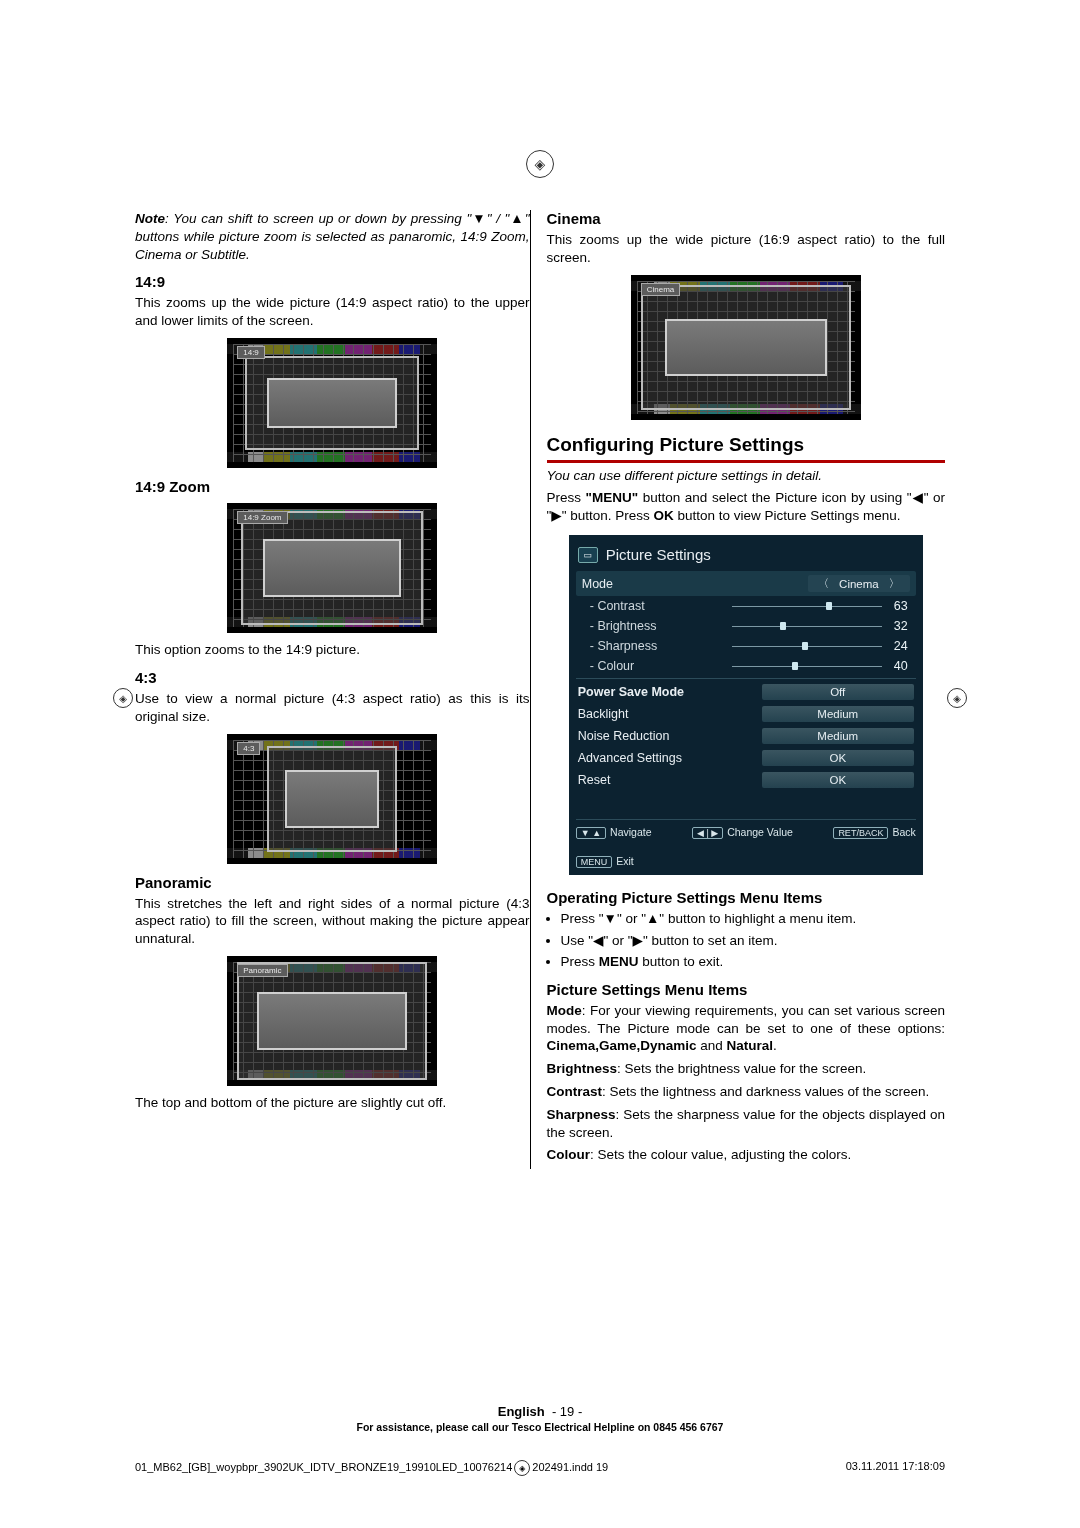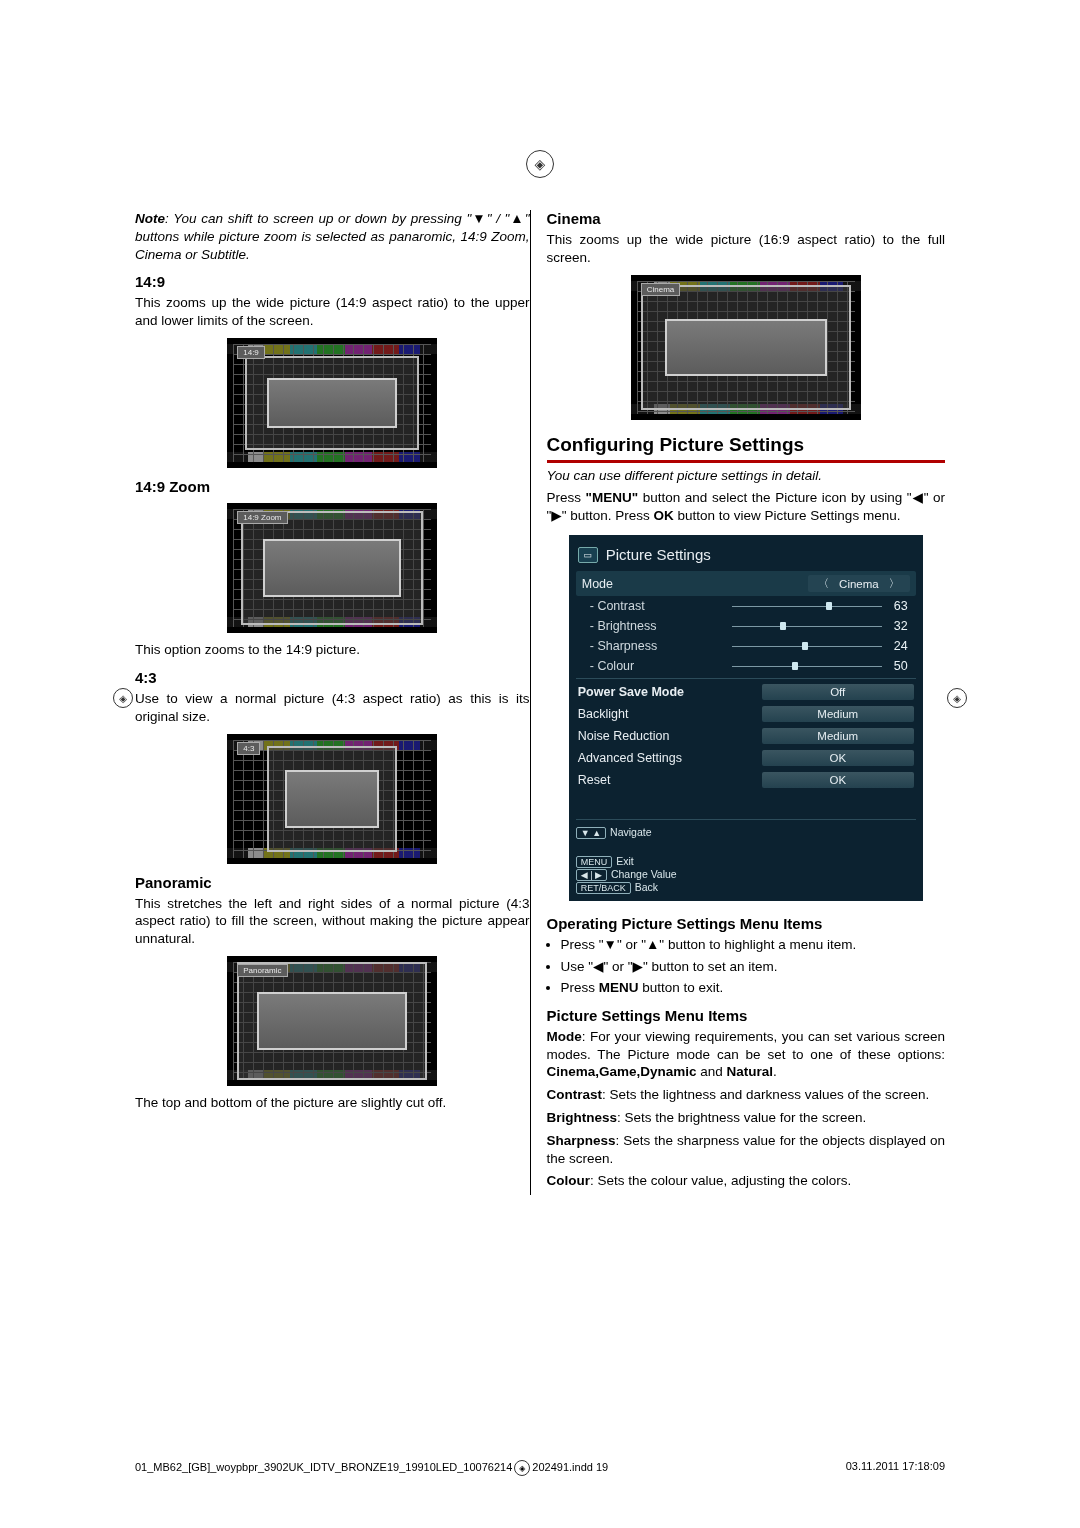--- a/index.html
+++ b/index.html
@@ -136,21 +136,21 @@
   .menu-row .num{width:26px;text-align:center;color:#eaf3f6;}
   .menu-row .mode-box{
     display:flex;align-items:center;gap:10px;
     background:#244452;padding:1px 10px;border-radius:2px;
     font-size:11.5px;
   }
   .menu-row .mode-box .arrow{font-size:11px;color:#e2eef2;}
   .menu-sep{height:1px;background:#2c4c5a;margin:2px 0;}
   .menu-footer{
     display:flex;justify-content:space-between;border-top:1px solid #2c4c5a;
-    margin-top:28px;padding-top:6px;font-size:10.5px;color:#d9e6ea;flex-direction:column;
+    margin-top:28px;padding-top:6px;font-size:10.5px;color:#d9e6ea;
   }
   .menu-footer .keycap{
     display:inline-block;border:1px solid #8fb0ba;padding:0 4px;border-radius:2px;
     font-size:9px;margin-right:4px;
   }
   ul.bullets{margin:0 0 6px 0;padding-left:14px;}
   ul.bullets li{margin:0 0 4px 0;line-height:1.3;}
   .footer-area{
     position:absolute;left:0;right:0;bottom:95px;text-align:center;
   }
@@ -285,21 +285,21 @@
           <span class="slider">
               <span class="knob" style="left:70px"></span>
             </span>
           <span class="num">24</span>
         </div>
         <div class="menu-row sub">
           <span class="lbl">- Colour</span>
           <span class="slider">
               <span class="knob" style="left:60px"></span>
             </span>
-          <span class="num">50</span>
+          <span class="num">40</span>
         </div>
         <div class="menu-sep"></div>
         <div class="menu-row">
           <span class="lbl" style="font-weight:bold">Power Save Mode</span>
           <span class="val-pill">Off</span>
         </div>
         <div class="menu-row">
           <span class="lbl">Backlight</span>
           <span class="val-pill">Medium</span>
         </div>
@@ -329,27 +329,31 @@
       <ul class="bullets">
         <li>Press "▼" or "▲" button to highlight a menu item.</li>
         <li>Use "◀" or "▶" button to set an item.</li>
         <li><span>Press </span><b>MENU</b><span> button to exit.</span></li>
       </ul>
 
       <h3 class="subhead">Picture Settings Menu Items</h3>
       <p class="just">
         <b>Mode</b><span>: For your viewing requirements, you can set various screen modes. The Picture mode can be set to one of these options: </span><b>Cinema,Game,Dynamic</b><span> and </span><b>Natural</b><span>.</span>
       </p>
+      <p class="just"><b>Brightness</b><span>: Sets the brightness value for the screen.</span></p>
       <p class="just"><b>Contrast</b><span>: Sets the lightness and darkness values of the screen.</span></p>
-      <p class="just"><b>Brightness</b><span>: Sets the brightness value for the screen.</span></p>
       <p class="just"><b>Sharpness</b><span>: Sets the sharpness value for the objects displayed on the screen.</span></p>
       <p class="just"><b>Colour</b><span>: Sets the colour value, adjusting the colors.</span></p>
     </div>
   </div>
 
+  <div class="footer-area">
+    <div class="footer-pg"><b>English</b>&nbsp;&nbsp;<span>- 19 -</span></div>
+    <div class="footer-help">For assistance, please call our Tesco Electrical Helpline on 0845 456 6767</div>
+  </div>
 
   <div class="indd-line">
     <div>
       <span>01_MB62_[GB]_woypbpr_3902UK_IDTV_BRONZE19_19910LED_10076214</span><span class="center-orb">◈</span><span>202491.indd   19</span>
     </div>
     <div>03.11.2011   17:18:09</div>
   </div>
 
 </div>
 

